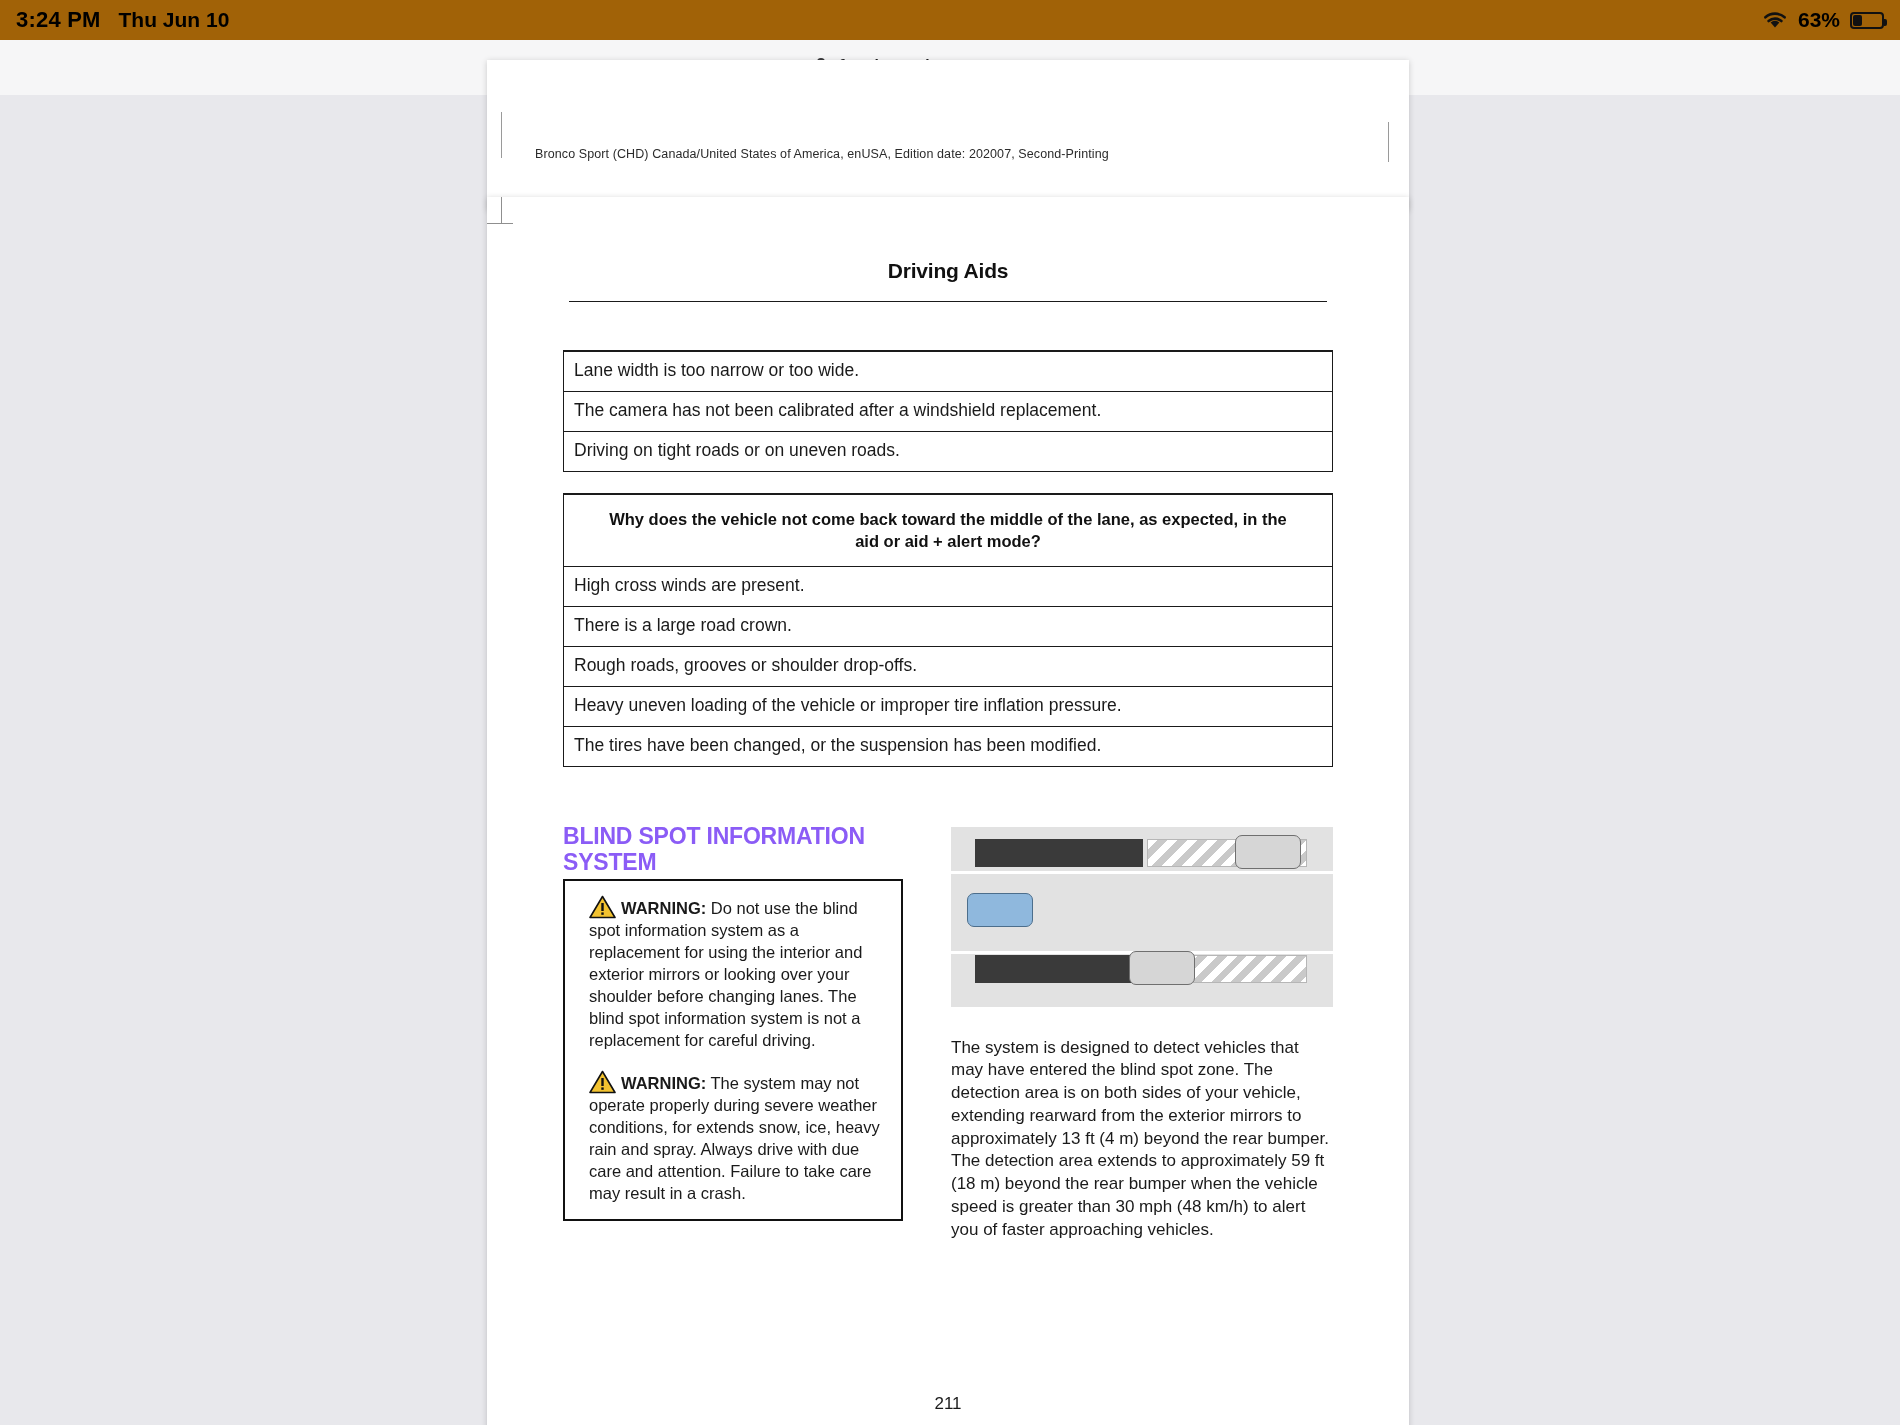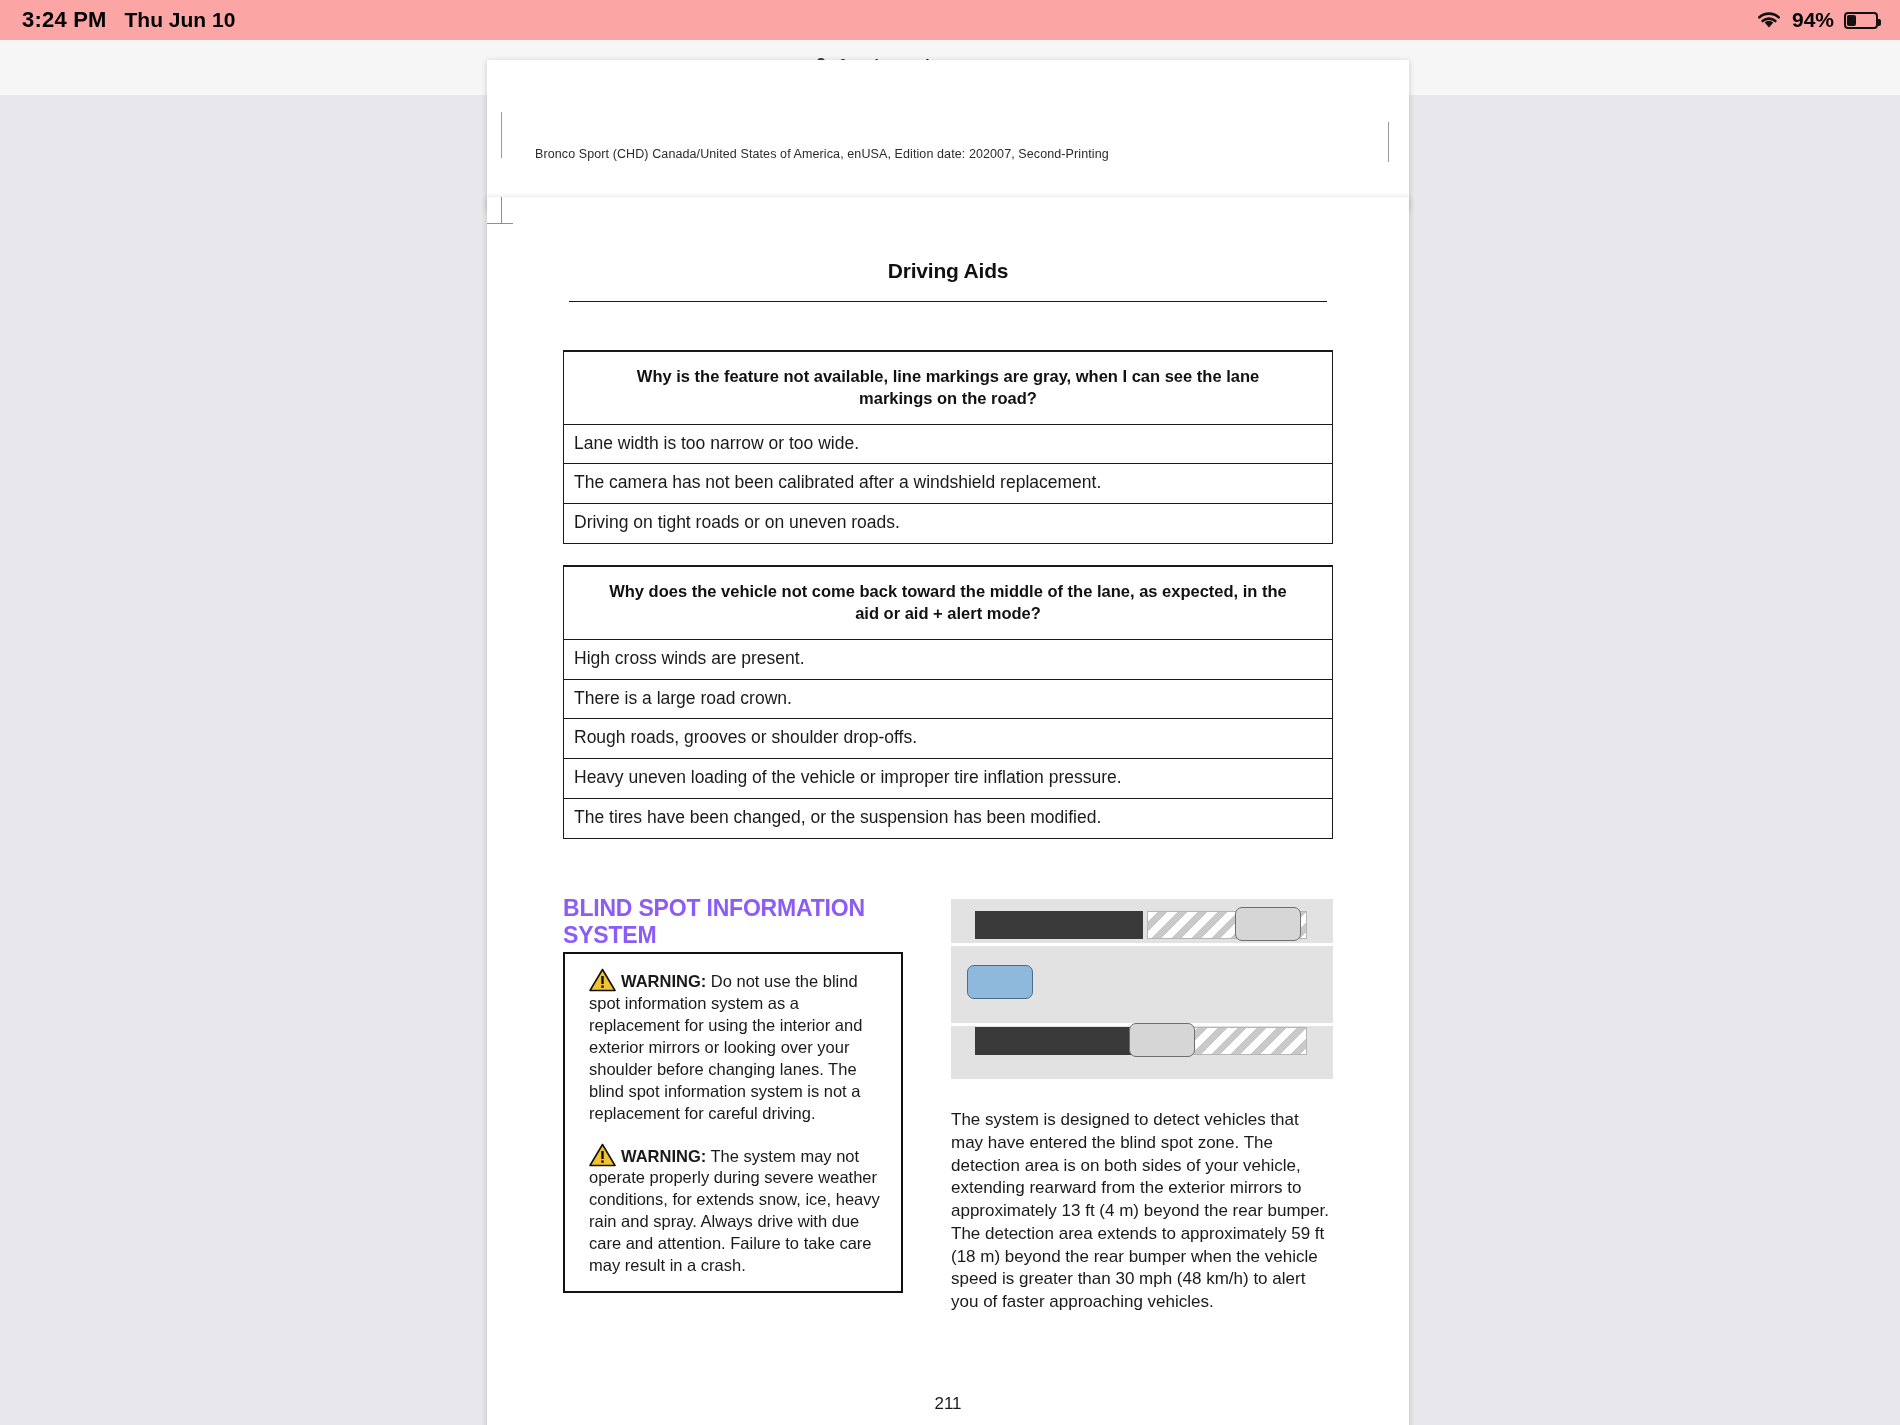--- a/index.html
+++ b/index.html
@@ -7,22 +7,22 @@
     width: 1900px; height: 1425px;
     background: #e8e8ec;
     font-family: "Liberation Sans", sans-serif;
     overflow: hidden;
   }
 
   
   .statusbar {
     position: absolute; top: 0; left: 0; width: 1900px; height: 40px;
     display: flex; align-items: center;
-    background: #fca5a5;
-    padding: 0 22px;
+    background: #a16207;
+    padding: 0 16px;
   }
   .sb-left { display: flex; align-items: baseline; gap: 18px; }
   .sb-time { font-size: 22px; font-weight: bold; color: #000; letter-spacing: .2px; }
   .sb-date { font-size: 21px; font-weight: bold; color: #000; }
   .sb-right { margin-left: auto; display: flex; align-items: center; gap: 10px; }
   .sb-batt-pct { font-size: 21px; font-weight: bold; color: #000; }
   .wifi-icon { width: 26px; height: 20px; position: relative; display: inline-block; }
   .batt-icon { width: 34px; height: 17px; border: 2px solid #111; border-radius: 4px; position: relative; }
   .batt-icon::after {
     content: ""; position: absolute; right: -5px; top: 5px;
@@ -138,21 +138,21 @@
     <span class="sb-date">Thu Jun 10</span>
   </div>
   <div class="sb-right">
     <span class="wifi-icon">
       <svg width="26" height="20" viewBox="0 0 26 20">
         <path d="M13 17.5 L8.6 12.4 A6.8 6.8 0 0 1 17.4 12.4 Z" fill="#111"></path>
         <path d="M3.4 7.3 A14.5 14.5 0 0 1 22.6 7.3" stroke="#111" stroke-width="2.6" fill="none" stroke-linecap="round"></path>
         <path d="M6.6 11.0 A9.9 9.9 0 0 1 19.4 11.0" stroke="#111" stroke-width="2.6" fill="none" stroke-linecap="round"></path>
       </svg>
     </span>
-    <span class="sb-batt-pct">94%</span>
+    <span class="sb-batt-pct">63%</span>
     <span class="batt-icon">
       <span class="batt-fill"></span>
     </span>
   </div>
 </div>
 
 <div class="urlbar">
   <div class="url-inner">
     <span class="lock-icon">
       <span class="lock-shackle"></span>
@@ -173,21 +173,20 @@
 
   <div class="page page-main">
 
     <div class="crop-mark cm-v" style="left:14px; top:0px; height:26px; background:#8f8f8f;"></div>
     <div class="crop-mark cm-h" style="left:0px; top:26px; width:26px; background:#8f8f8f;"></div>
 
     <div class="doc-title">Driving Aids</div>
     <div class="title-rule"></div>
 
     <div class="faq t1">
-      <div class="faq-head">Why is the feature not available, line markings are gray, when I can see the lane markings on the road?</div>
       <div class="faq-row">Lane width is too narrow or too wide.</div>
       <div class="faq-row">The camera has not been calibrated after a windshield replacement.</div>
       <div class="faq-row">Driving on tight roads or on uneven roads.</div>
     </div>
 
     <div class="faq t2">
       <div class="faq-head">Why does the vehicle not come back toward the middle of the lane, as expected, in the aid or aid + alert mode?</div>
       <div class="faq-row">High cross winds are present.</div>
       <div class="faq-row">There is a large road crown.</div>
       <div class="faq-row">Rough roads, grooves or shoulder drop-offs.</div>

